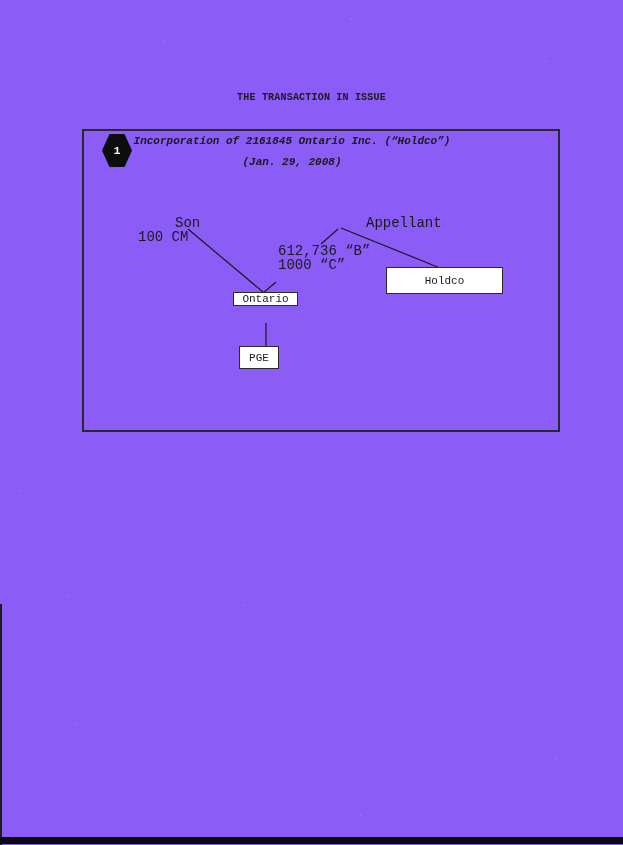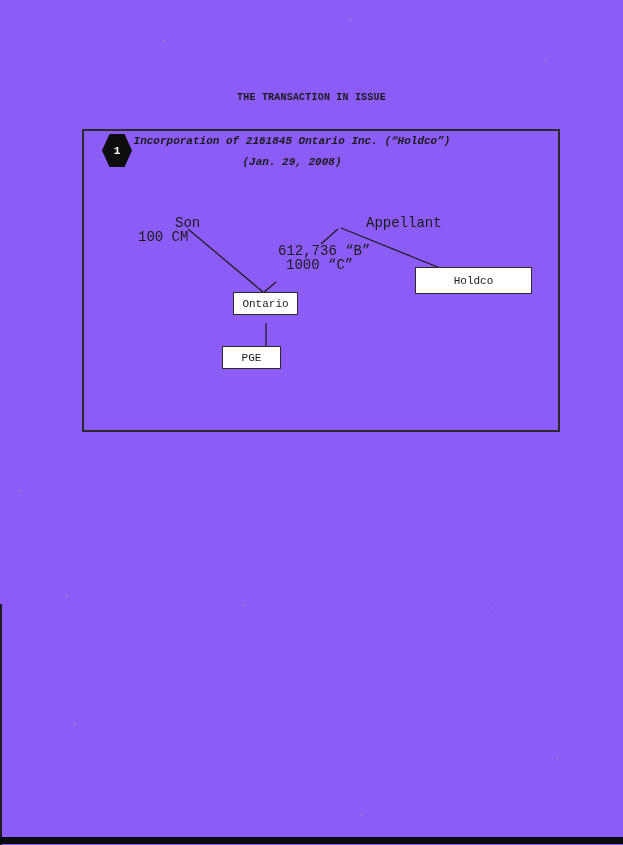--- a/index.html
+++ b/index.html
@@ -68,23 +68,23 @@
   .node {
     position: absolute;
     background: #ffffff;
     border: 1.5px solid #2b2b2b;
     box-sizing: border-box;
     display: flex;
     align-items: center;
     justify-content: center;
     font-size: 11px;
   }
-  .node-ontario { left: 233px; top: 292px; width: 65px; height: 23px; align-items: center; }
-  .node-pge     { left: 222px; top: 346px; width: 59px; height: 23px; }
-  .node-holdco  { left: 386px; top: 267px; width: 117px; height: 27px; margin-left: 29px; }
+  .node-ontario { left: 233px; top: 292px; width: 65px; height: 14px; align-items: center; }
+  .node-pge     { left: 239px; top: 346px; width: 40px; height: 23px; }
+  .node-holdco  { left: 386px; top: 267px; width: 117px; height: 27px; }
   svg.connectors {
     position: absolute;
     left: 0;
     top: 0;
     width: 623px;
     height: 845px;
   }
   .edge-line {
     position: absolute;
     left: 0;
@@ -133,21 +133,21 @@
 
   <div class="fig-heading">
     <div class="line1">Incorporation of 2161845 Ontario Inc. (“Holdco”)</div>
     <div class="line2">(Jan. 29, 2008)</div>
   </div>
 
   <div class="lbl" style="left:175px; top:218px;">Son</div>
   <div class="lbl" style="left:126px; top:232px;margin-left:12px;">100 CM</div>
   <div class="lbl" style="left:319px; top:218px;margin-left:47px;">Appellant</div>
   <div class="lbl" style="left:278px; top:246px;">612,736 “B”</div>
-  <div class="lbl" style="left:278px; top:260px;margin-left:8px;">1000 “C”</div>
+  <div class="lbl" style="left:278px; top:260px;">1000 “C”</div>
 
   <div class="node node-ontario">
     <span>Ontario</span>
   </div>
   <div class="node node-pge">
     <span>PGE</span>
   </div>
   <div class="node node-holdco">
     <span>Holdco</span>
   </div>

